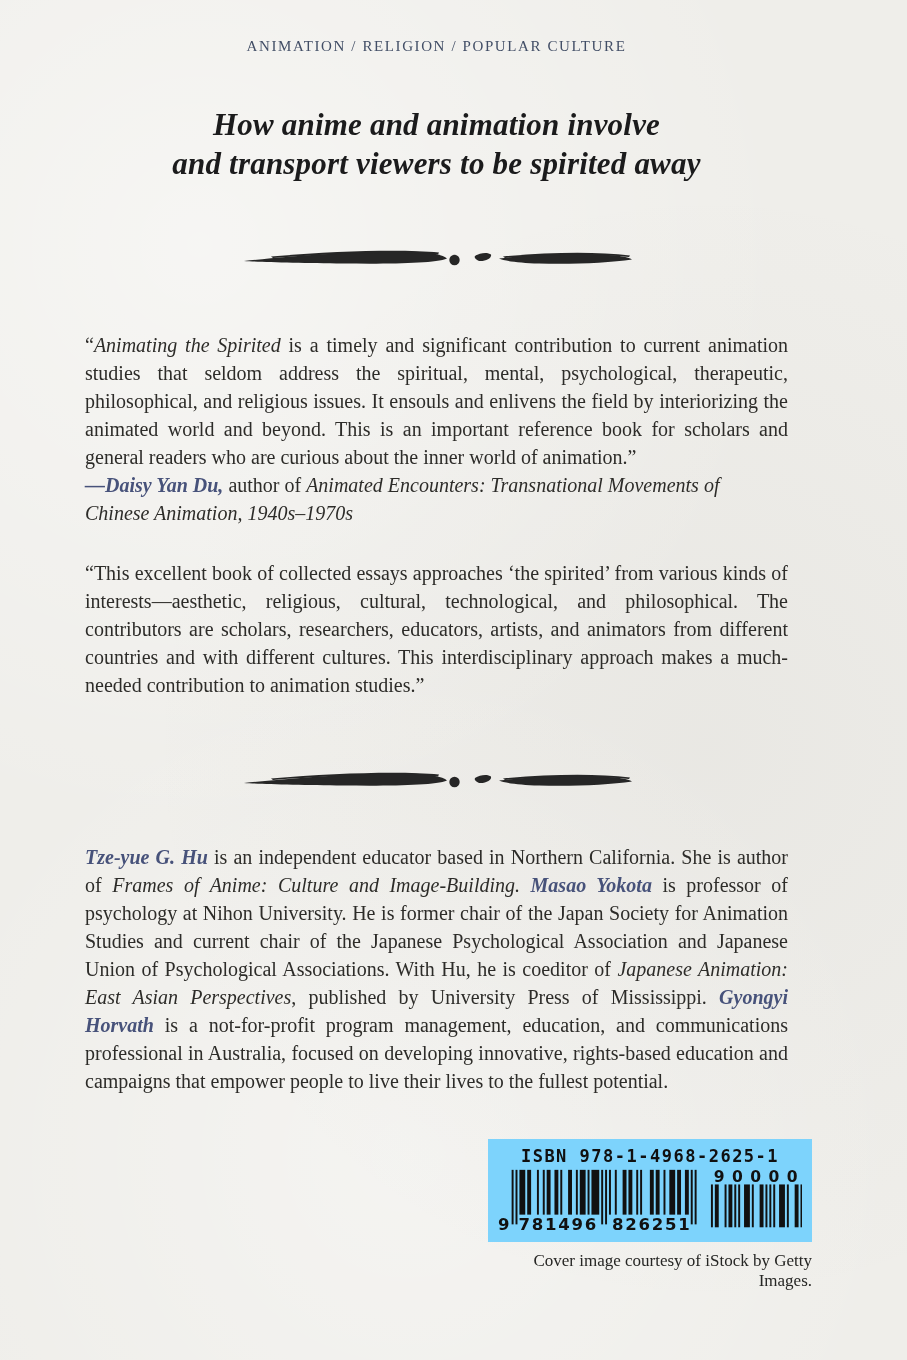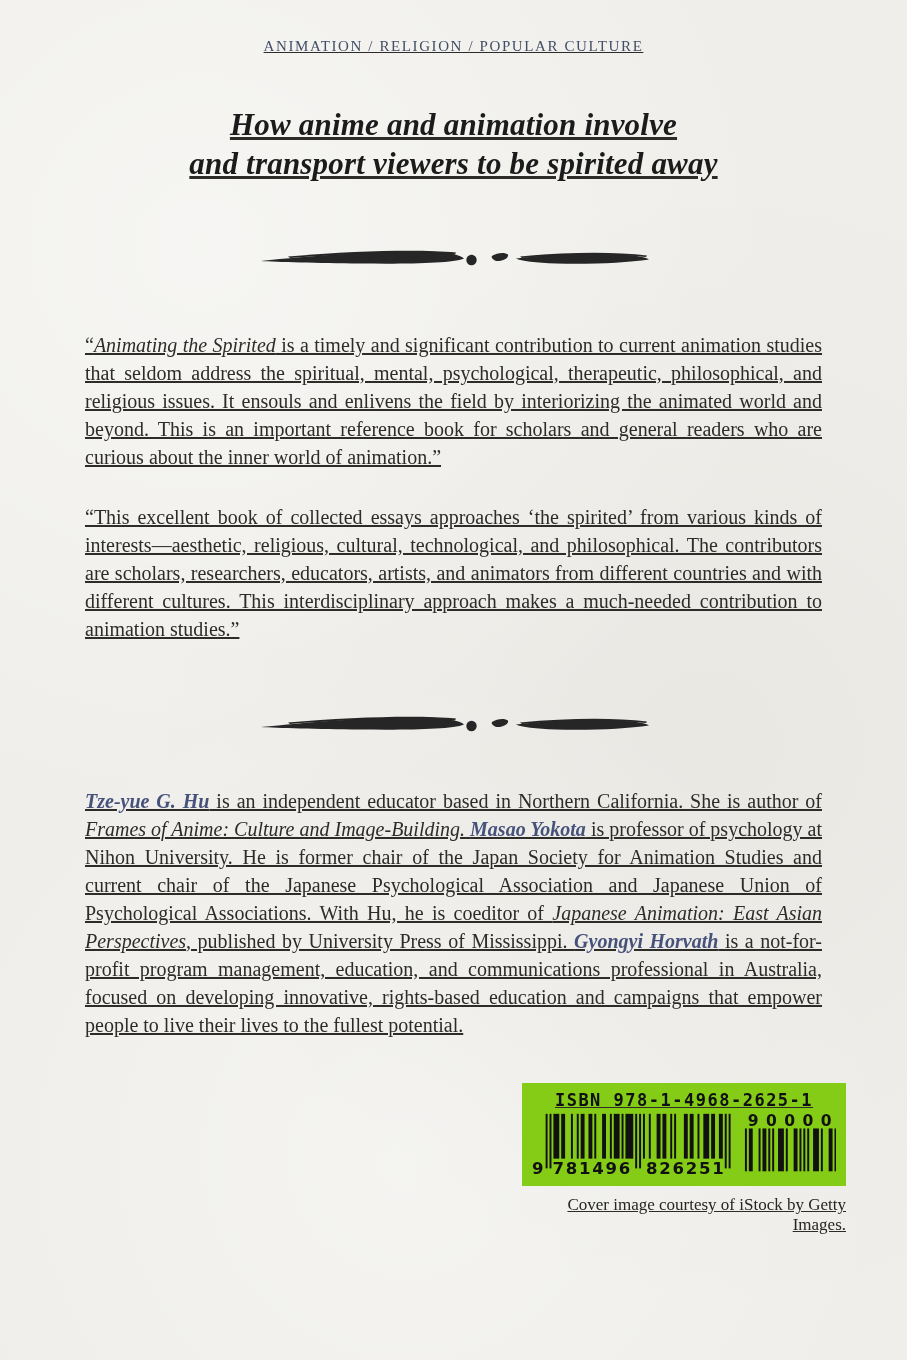--- a/index.html
+++ b/index.html
@@ -14,21 +14,21 @@
   body{
     background-color:var(--paper);
     background-image:
       radial-gradient(circle at 22% 18%, rgba(255,255,255,.45), transparent 45%),
       radial-gradient(circle at 78% 55%, rgba(120,115,105,.05), transparent 55%),
       radial-gradient(circle at 45% 85%, rgba(255,255,255,.35), transparent 40%);
     font-family:"Liberation Serif","DejaVu Serif",serif;
     color:var(--ink);
     overflow:hidden;
   }
-  .cover{width:907px;height:1136px;padding:38px 85px 0 85px;text-decoration:underline;}
+  .cover{width:907px;height:1136px;padding:38px 119px 0 85px;}
   .category{
     text-align:center;
     font-size:15px;
     letter-spacing:1.6px;
     color:#424e66;
     font-variant:small-caps;
     text-transform:uppercase;
   }
   .headline{
     margin-top:50px;
@@ -63,21 +63,21 @@
   }
   .publisher{
     font-weight:bold;
     font-size:23px;
     line-height:33px;
     color:var(--navy);
     padding-top:4px;
   }
   .barcode-col{margin-right:-24px;width:324px;}
   .barcode-box{
-    background:#84cc16;
+    background:#7dd3fc;
     width:324px;
     padding:7px 10px 9px 10px;
   }
   .isbn-label{
     font-family:"DejaVu Sans Mono","Liberation Mono",monospace;
     font-weight:bold;
     font-size:17px;
     letter-spacing:1.5px;
     color:#101010;
     text-align:center;
@@ -110,20 +110,21 @@
         <circle cx="213.5" cy="19" r="5.2"></circle>
         <path d="M234,15 C239,11.5 247,11 250,13.5 C251,17 245,20.5 238,20 C234.5,18.5 233,16.5 234,15 Z"></path>
         <path d="M258,17.5 C292,13 332,11.5 362,13.5 C378,14.5 387,16 391,18.5 C368,22 330,23.5 298,22.5 C278,21.8 263,20 258,17.5 Z"></path>
         <path d="M262,15.5 C310,11 355,10.5 389,14.5 L388,16 C352,12.5 308,13.5 264,17 Z"></path>
       </g>
     </svg>
   </div>
 
   <section class="quote quote-1">
     <p class="quote-body"><span>“</span><span class="run-i">Animating the Spirited</span><span> is a timely and significant contribution to current animation studies that seldom address the spiritual, mental, psychological, therapeutic, philosophical, and religious issues. It ensouls and enlivens the field by interiorizing the animated world and beyond. This is an important reference book for scholars and general readers who are curious about the inner world of animation.”</span></p>
+    <p class="attribution"><span class="run-name">—Daisy Yan Du,</span><span> author of </span><span class="run-i">Animated Encounters: Transnational Movements of Chinese Animation, 1940s–1970s</span></p>
   </section>
 
   <section class="quote quote-2">
     <p class="quote-body"><span>“This excellent book of collected essays approaches ‘the spirited’ from various kinds of interests—aesthetic, religious, cultural, technological, and philosophical. The contributors are scholars, researchers, educators, artists, and animators from different countries and with different cultures. This interdisciplinary approach makes a much-needed contribution to animation studies.”</span></p>
   </section>
 
   <div class="divider divider-2">
     <svg width="392" height="32" viewBox="0 0 392 32" aria-hidden="true">
       <g fill="#262626">
         <path d="M3,20 C50,15 120,9.5 168,10.5 C188,11 202,13.5 206,17.5 C194,22.5 150,23 102,22.5 C60,22 18,21 3,20 Z"></path>

